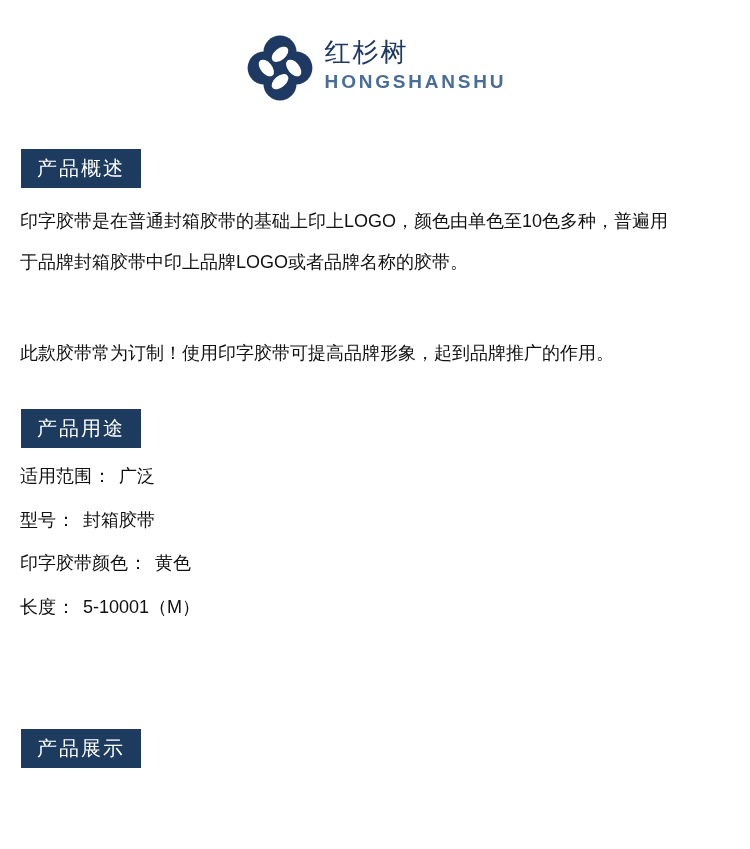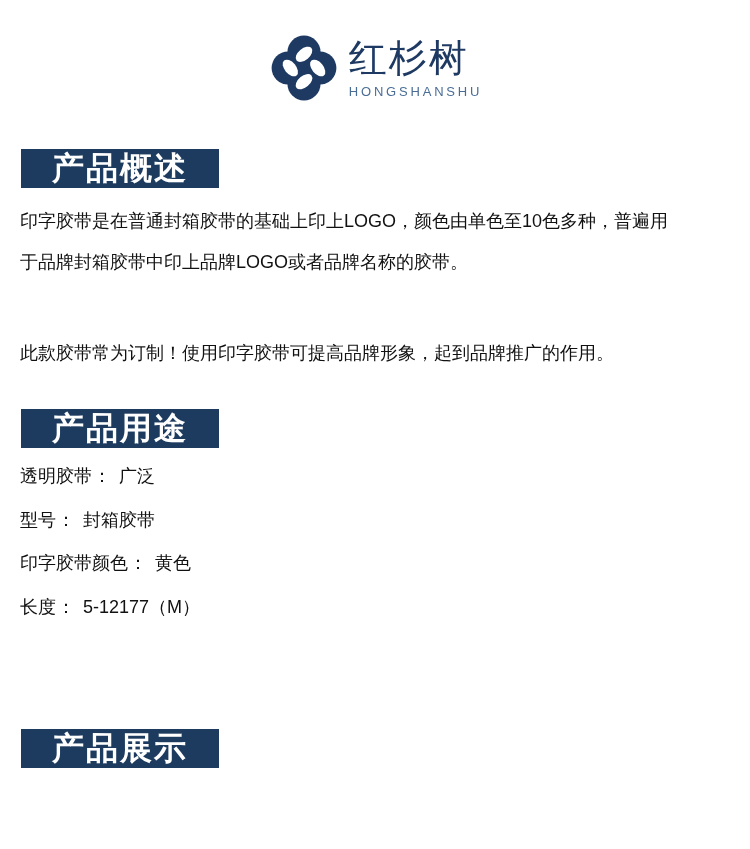--- a/index.html
+++ b/index.html
@@ -18,34 +18,34 @@
     color:var(--body-text);
     font-family:"Liberation Sans","DejaVu Sans",sans-serif;
   }
   .page{width:750px;height:849px;position:relative;}
 
   
   .logo{display:flex;justify-content:center;align-items:flex-start;padding-top:32px;}
   .logo-icon svg{width:72px;height:72px;display:block;color:var(--logo-navy);}
   .logo-text{margin-left:9px;padding-top:6px;}
   .brand-cn{
-    font-size:38px;line-height:1.1;letter-spacing:2px;
+    font-size:26px;line-height:1.1;letter-spacing:2px;
     color:var(--logo-navy);font-weight:500;
   }
   .brand-en{
-    font-size:13px;letter-spacing:2.8px;margin-top:4px;
-    color:var(--logo-en);font-weight:400;
+    font-size:19px;letter-spacing:2.8px;margin-top:4px;
+    color:var(--logo-en);font-weight:700;
   }
 
   
   .badge{
     display:block;width:max-content;
     background:var(--badge-bg);color:var(--badge-text);
-    font-size:32px;font-weight:bold;letter-spacing:2px;
-    height:39px;line-height:39px;padding:0 31px;
+    font-size:20px;font-weight:normal;letter-spacing:2px;
+    height:39px;line-height:39px;padding:0 16px;
     margin-left:21px;
   }
   .badge-overview{margin-top:45px;}
   .badge-usage{margin-top:35px;text-align:center;}
   .badge-display{margin-top:100px;}
 
   
   .para{margin:0 20px;font-size:18px;line-height:41px;color:var(--body-text);}
   .para-1{margin-top:13px;}
   .para-2{margin-top:50px;}
@@ -90,28 +90,28 @@
     <div>印字胶带是在普通封箱胶带的基础上印上LOGO，颜色由单色至10色多种，普遍用</div>
     <div>于品牌封箱胶带中印上品牌LOGO或者品牌名称的胶带。</div>
   </div>
 
   <div class="para para-2">此款胶带常为订制！使用印字胶带可提高品牌形象，起到品牌推广的作用。</div>
 
   <div class="badge badge-usage">产品用途</div>
 
   <div class="specs">
     <div class="spec-row">
-      <span class="spec-label">透明胶带</span><span class="spec-colon">：</span><span class="spec-value">广泛</span>
+      <span class="spec-label">适用范围</span><span class="spec-colon">：</span><span class="spec-value">广泛</span>
     </div>
     <div class="spec-row">
       <span class="spec-label">型号</span><span class="spec-colon">：</span><span class="spec-value">封箱胶带</span>
     </div>
     <div class="spec-row">
       <span class="spec-label">印字胶带颜色</span><span class="spec-colon">：</span><span class="spec-value">黄色</span>
     </div>
     <div class="spec-row">
-      <span class="spec-label">长度</span><span class="spec-colon">：</span><span class="spec-value">5-12177（M）</span>
+      <span class="spec-label">长度</span><span class="spec-colon">：</span><span class="spec-value">5-10001（M）</span>
     </div>
   </div>
 
   <div class="badge badge-display">产品展示</div>
 
 </div>
 
 </body></html>

